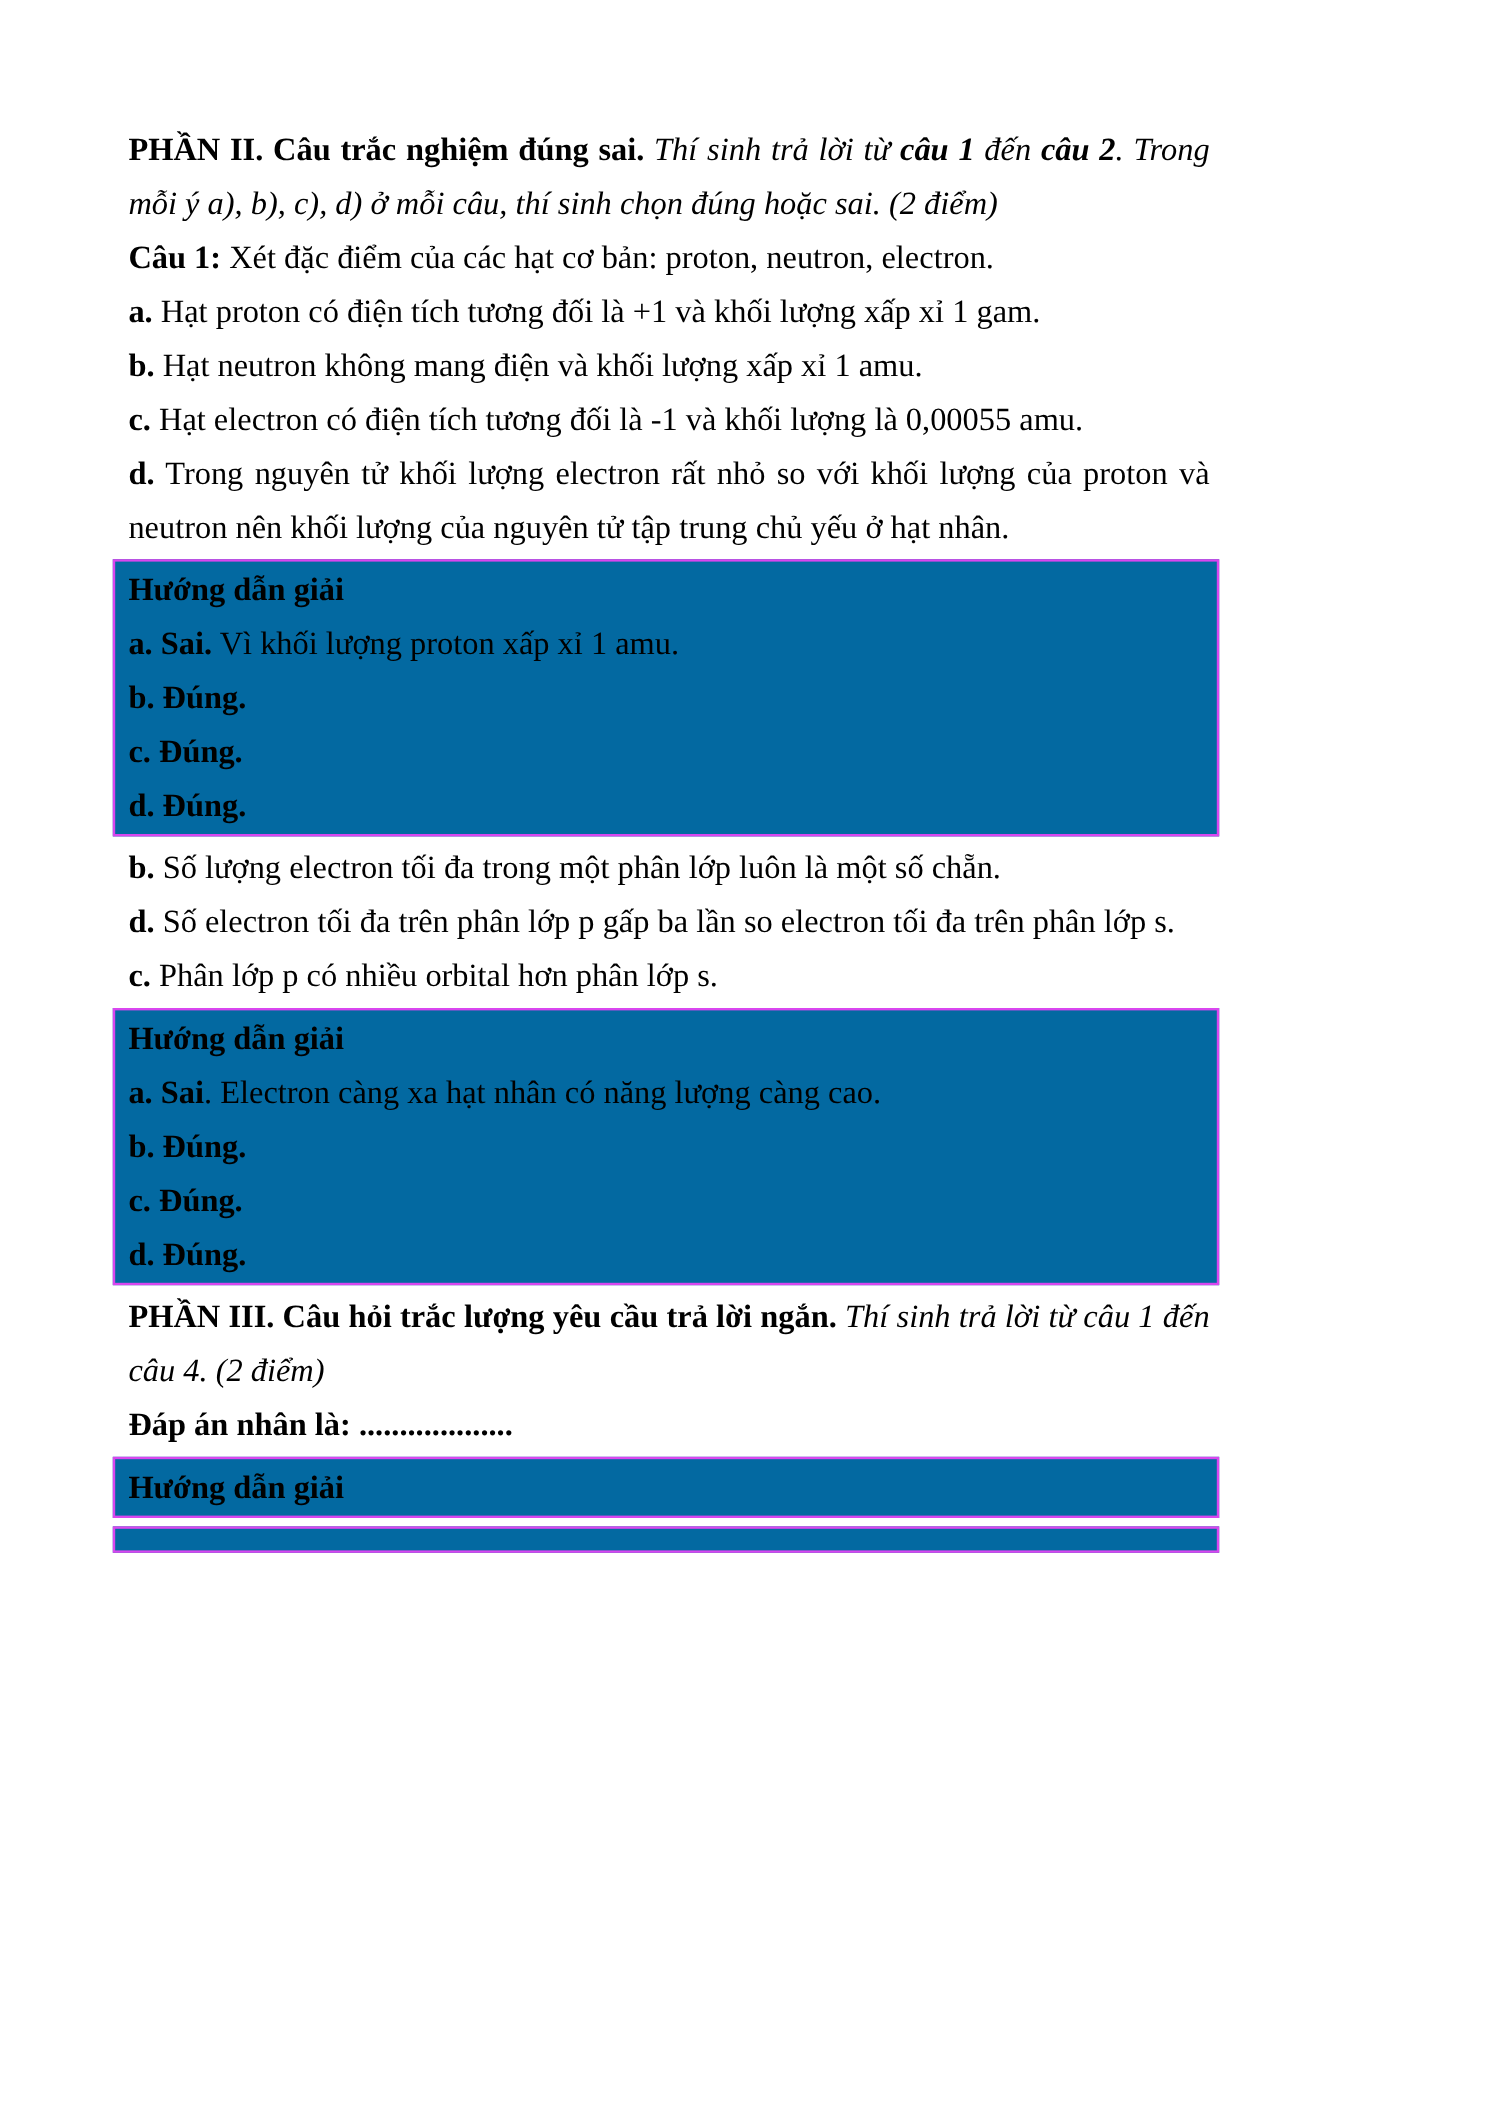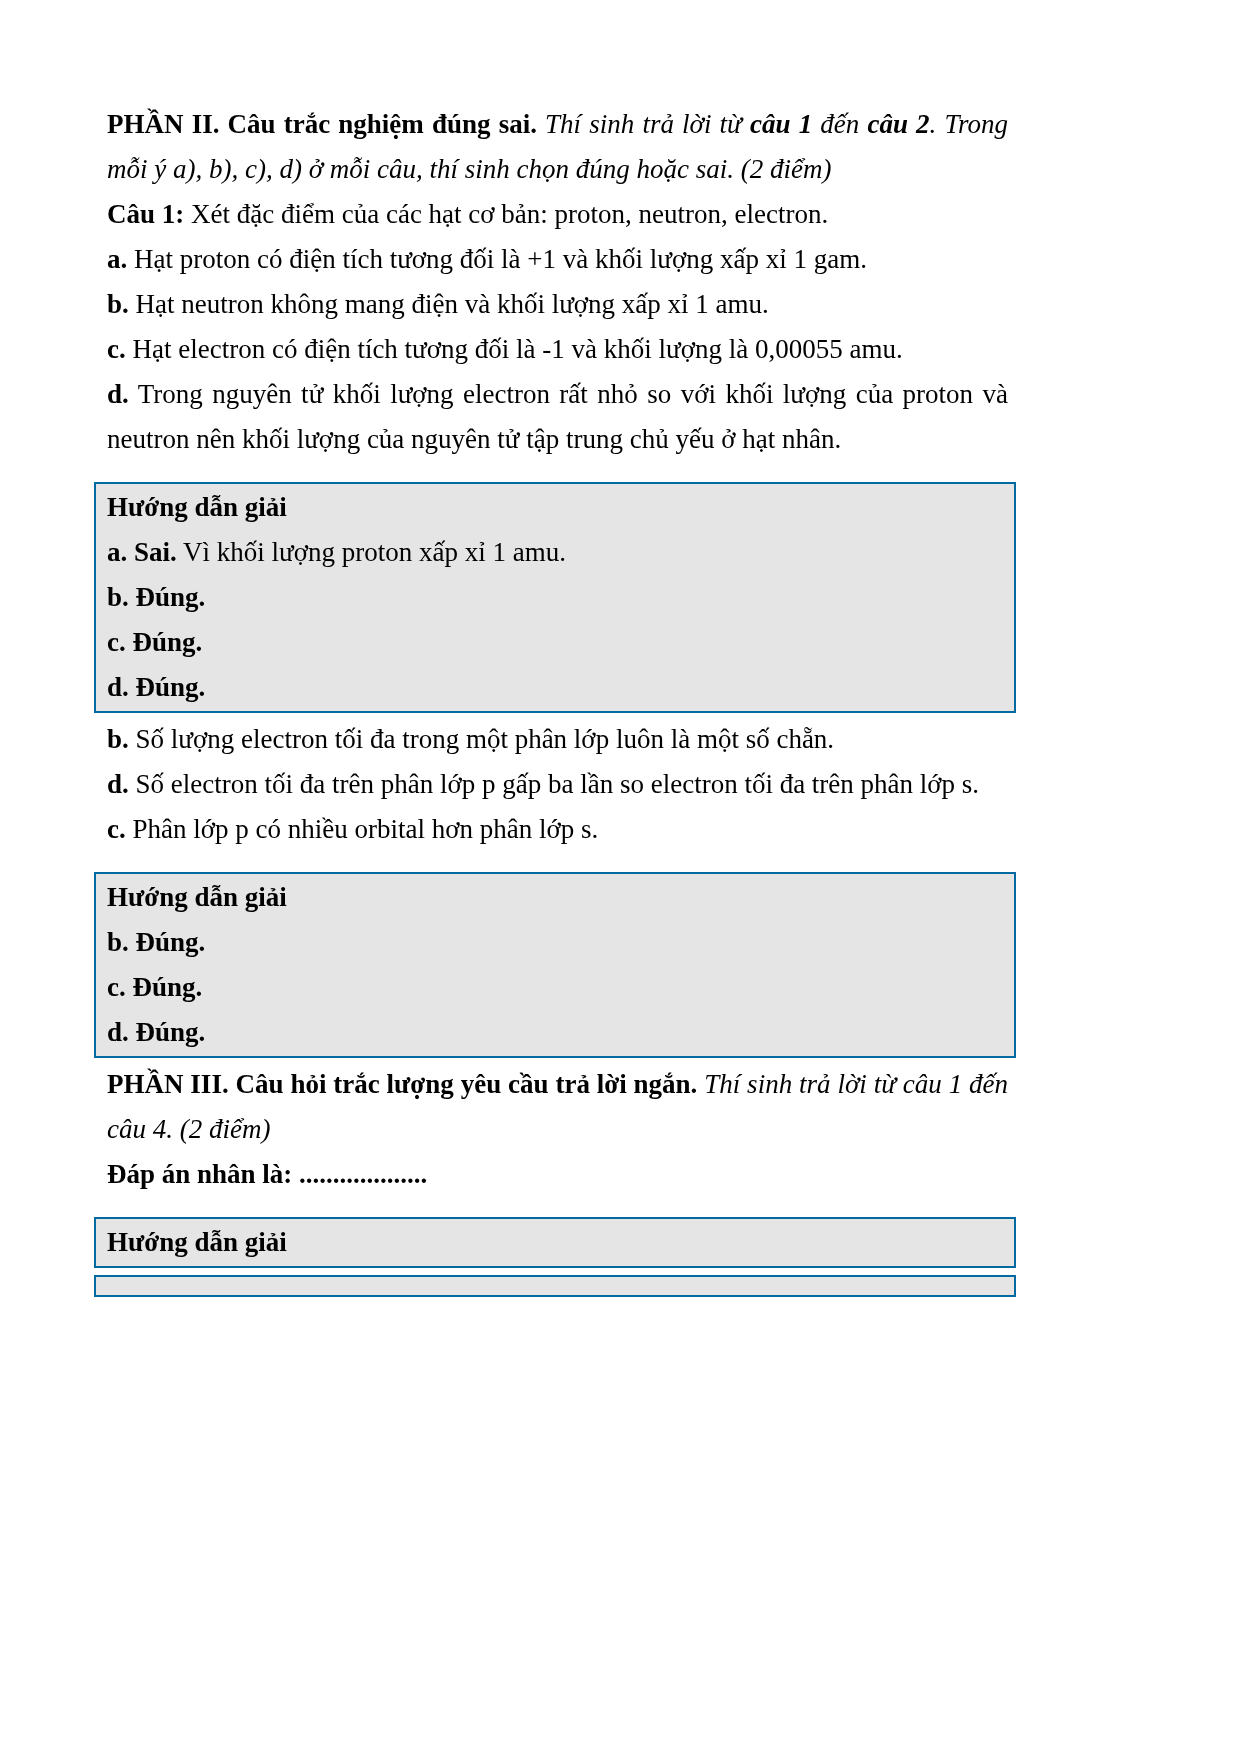--- a/index.html
+++ b/index.html
@@ -11,23 +11,23 @@
     overflow: hidden;
     font-family: "Liberation Serif", "DejaVu Serif", serif;
     font-size: 27px;
     color: #000000;
   }
   .page { padding: 102px 232px 0 107px; }
   .para { margin: 0; line-height: 45px; text-align: justify; }
   .b { font-weight: bold; }
   .i { font-style: italic; }
   .solution-box {
-    background: #e5e5e5;
-    border: 2px solid #0369a1;
-    margin: 20px -8px 4px -13px;
+    background: #0369a1;
+    border: 2px solid #d946ef;
+    margin: 4px -8px 4px -13px;
     padding: 1px 9px 1px 11px;
   }
   .sliver { height: 22px; margin-top: 7px; }
 </style>
 </head>
 <body>
 
 <main class="page">
 
   <p class="para"><span class="b">PHẦN II. Câu trắc nghiệm đúng sai.</span><span class="i"> Thí sinh trả lời từ </span><span class="b i">câu 1</span><span class="i"> đến </span><span class="b i">câu 2</span><span class="i">. Trong mỗi ý a), b), c), d) ở mỗi câu, thí sinh chọn đúng hoặc sai. (2 điểm)</span></p>
@@ -47,20 +47,21 @@
     <p class="para"><span class="b">d. Đúng.</span><span></span></p>
   </section>
 
 
   <p class="para"><span class="b">b.</span><span> Số lượng electron tối đa trong một phân lớp luôn là một số chẵn.</span></p>
   <p class="para"><span class="b">d.</span><span> Số electron tối đa trên phân lớp p gấp ba lần so electron tối đa trên phân lớp s.</span></p>
   <p class="para"><span class="b">c.</span><span> Phân lớp p có nhiều orbital hơn phân lớp s.</span></p>
 
   <section class="solution-box">
     <p class="para"><span class="b">Hướng dẫn giải</span></p>
+    <p class="para"><span class="b">a. Sai</span><span>. Electron càng xa hạt nhân có năng lượng càng cao.</span></p>
     <p class="para"><span class="b">b. Đúng.</span><span></span></p>
     <p class="para"><span class="b">c. Đúng.</span><span></span></p>
     <p class="para"><span class="b">d. Đúng.</span><span></span></p>
   </section>
 
   <p class="para"><span class="b">PHẦN III. Câu hỏi trắc lượng yêu cầu trả lời ngắn.</span><span class="i"> Thí sinh trả lời từ câu 1 đến câu 4. (2 điểm)</span></p>
 
 
   <p class="para"><span class="b">Đáp án nhân là: ...................</span></p>
 

